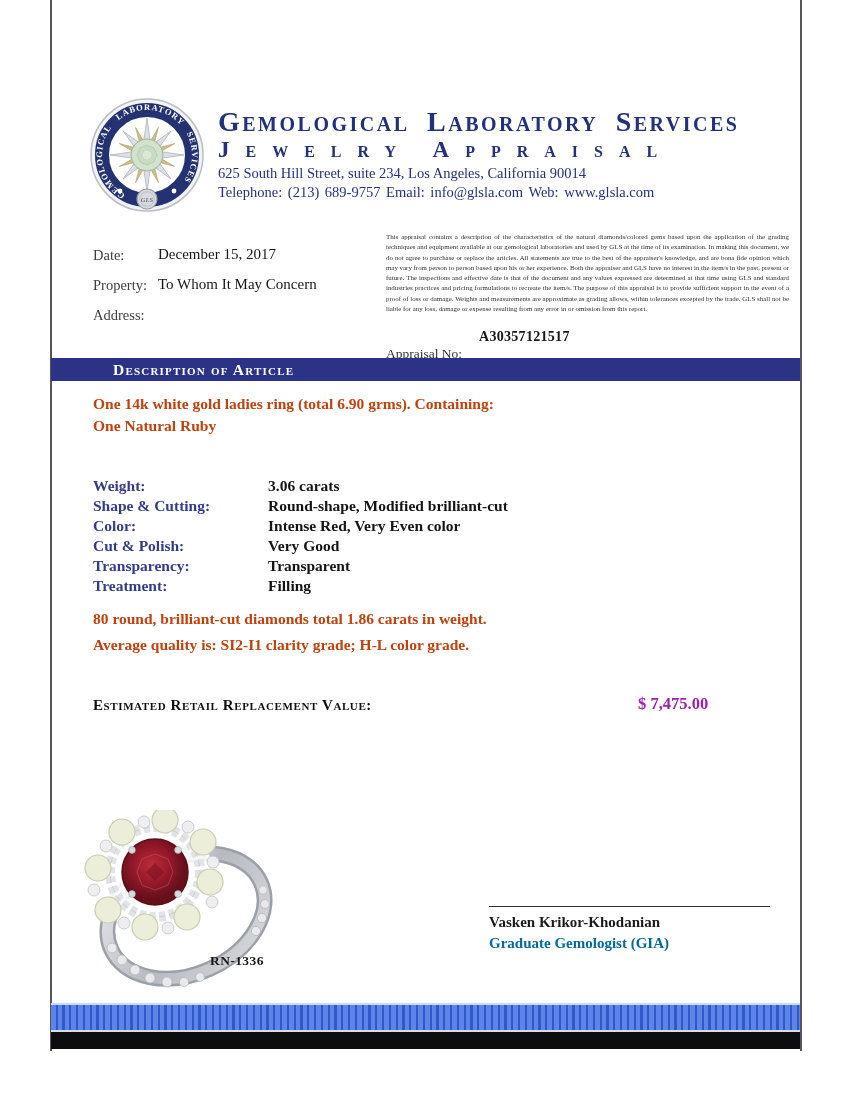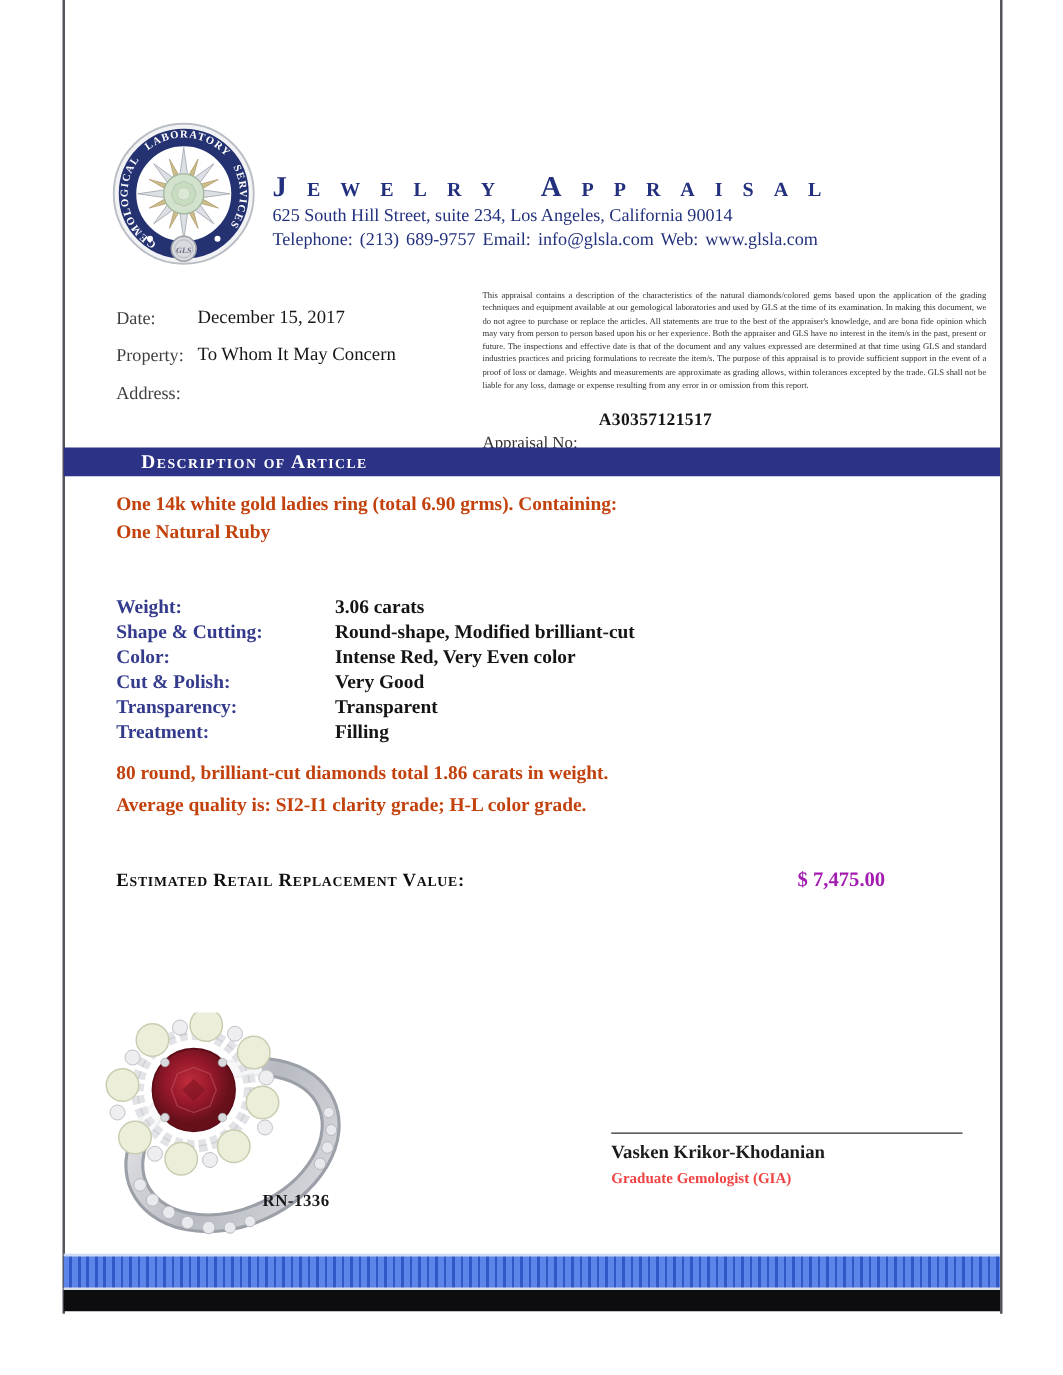--- a/index.html
+++ b/index.html
@@ -44,21 +44,21 @@
                font-variant:small-caps;letter-spacing:.6px;white-space:nowrap;}
   .value-amount{left:638px;top:694px;font-size:16.5px;font-weight:bold;color:#a21caf;white-space:nowrap;}
 
   
   .ring-wrap{left:60px;top:810px;width:272px;height:184px;}
   .rn-label{left:210px;top:953px;font-size:13.5px;font-weight:bold;color:#17171a;letter-spacing:.4px;}
 
   
   .sig-line{left:489px;top:906px;width:281px;height:0;border-top:1.5px solid #2e2e2e;}
   .sig-name{left:489px;top:914px;font-size:15px;font-weight:bold;color:#1b1b1b;}
-  .sig-title{left:489px;top:935px;font-size:12px;font-weight:bold;color:#ef4444;}
+  .sig-title{left:489px;top:935px;font-size:15px;font-weight:bold;color:#0369a1;}
 
   
   .ribbon{left:51px;top:1003px;width:749px;height:26px;
           background:repeating-linear-gradient(90deg,#5d84e8 0px,#5d84e8 4.6px,#3058c6 4.6px,#3058c6 6.8px);
           border-top:2px solid #cdd9f6;border-bottom:1px solid #aabdf0;}
   .silver-line{left:51px;top:1030px;width:749px;height:2px;background:#d9dde5;}
   .black-bar{left:51px;top:1032px;width:749px;height:17px;background:#0d0d0f;}
 </style>
 </head>
 <body>
@@ -145,20 +145,21 @@
     <circle cx="33" cy="98" r="2.4" fill="#ffffff"></circle>
     <circle cx="87" cy="98" r="2.4" fill="#ffffff"></circle>
 
     <g>
       <circle cx="60" cy="106" r="10" fill="#d8dade" stroke="#9a9ea6" stroke-width="1.2"></circle>
       <circle cx="60" cy="106" r="7.2" fill="none" stroke="#b4b8be" stroke-width="0.8"></circle>
       <text x="60" y="109" text-anchor="middle" font-size="6.5" font-style="italic" font-weight="bold" fill="#6a7080" font-family="Liberation Serif, serif">GLS</text>
     </g>
   </svg>
 
+  <div class="abs company">Gemological Laboratory Services</div>
   <div class="abs subtitle">Jewelry Appraisal</div>
   <div class="abs addr-line">625 South Hill Street, suite 234, Los Angeles, California 90014</div>
   <div class="abs contact-line">Telephone: (213) 689-9757  Email: info@glsla.com  Web: www.glsla.com</div>
 
   <div class="abs meta-label" style="top:247px;">Date:</div>
   <div class="abs meta-value" style="top:246px;">December 15, 2017</div>
 
   <div class="abs meta-label" style="top:277px;">Property:</div>
   <div class="abs meta-value" style="top:276px;">To Whom It May Concern</div>
 

